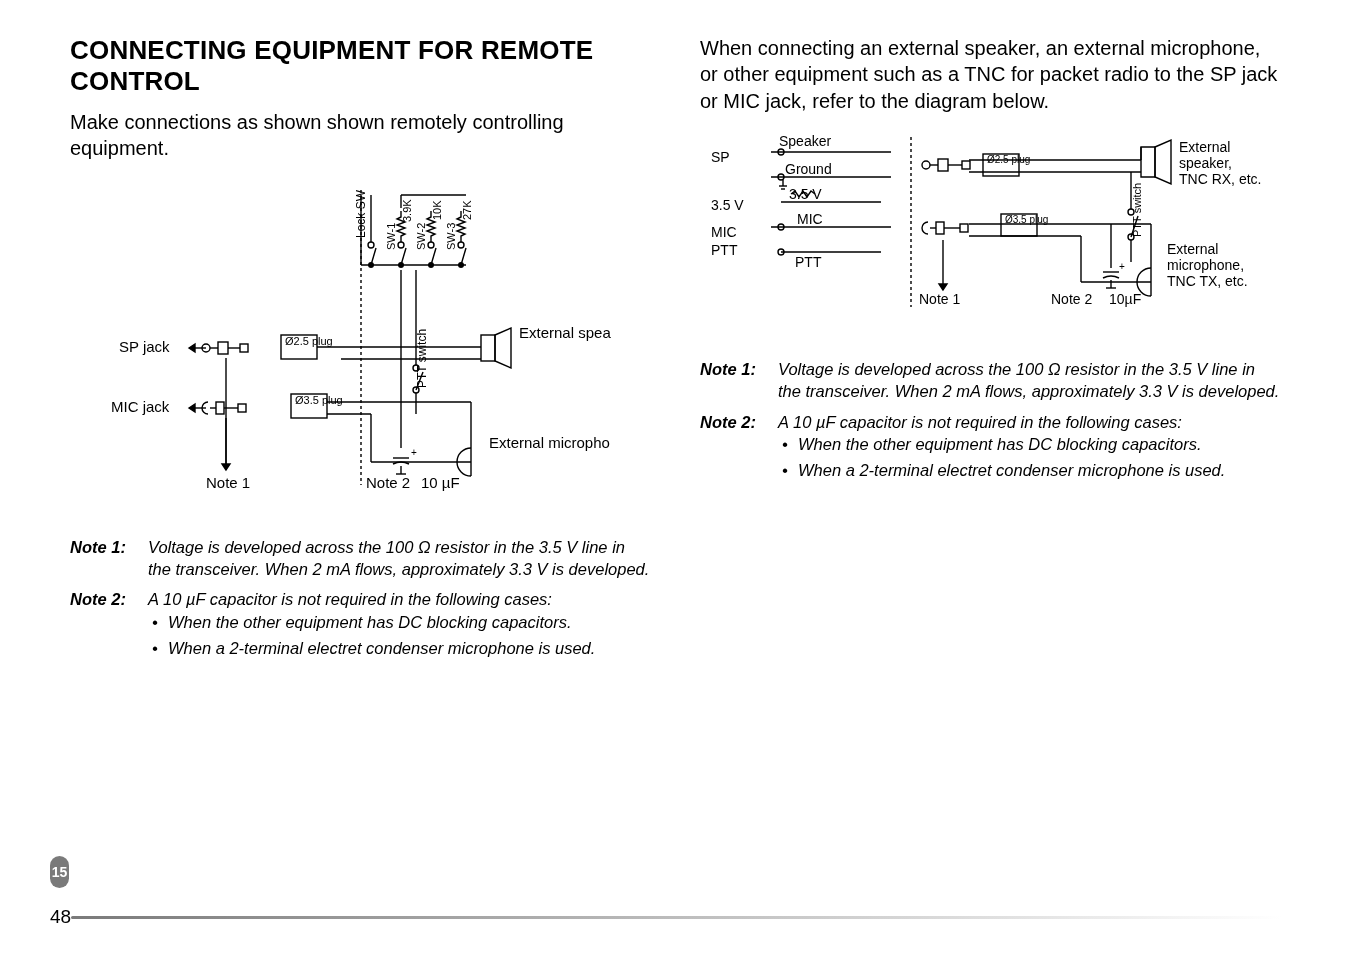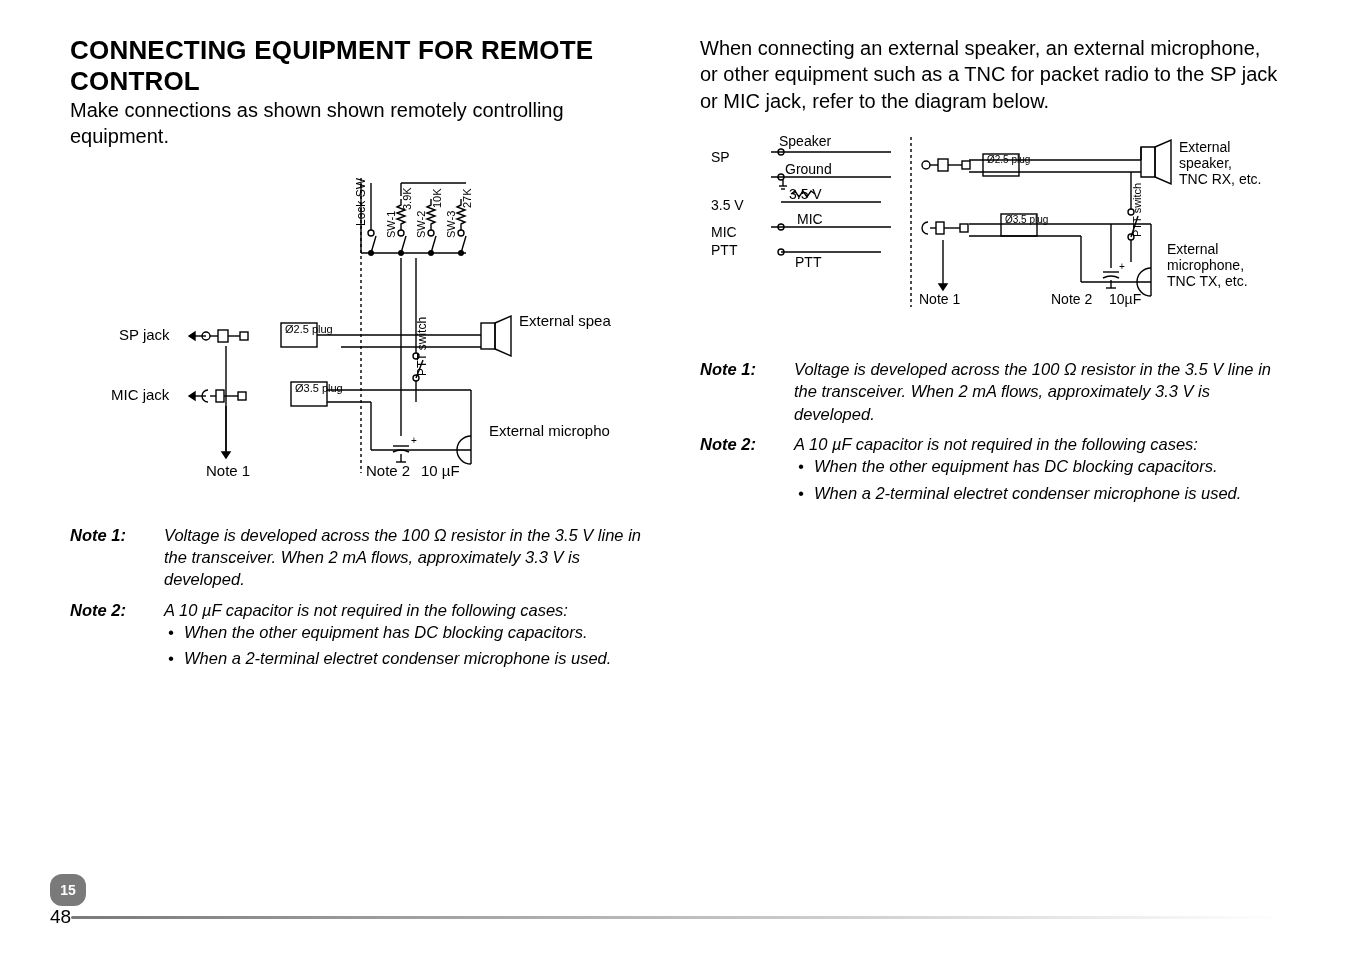--- a/index.html
+++ b/index.html
@@ -19,38 +19,38 @@
   .col {
     flex: 1;
     min-width: 0;
   }
   .section-title {
     font-family: "Arial Narrow", Arial, sans-serif;
     font-stretch: condensed;
     font-weight: 800;
     font-size: 26px;
     letter-spacing: 0.2px;
-    margin-bottom: 0;
+    margin-bottom: 12px;
   }
   .intro {
     font-size: 20px;
     line-height: 1.32;
     margin-bottom: 18px;
   }
   .diagram {
     display: block;
     margin: 0 auto 26px auto;
   }
   .notes {
     font-size: 16.5px;
     line-height: 1.35;
   }
   .note-row {
     display: flex;
-    gap: 30px;
+    gap: 14px;
     margin-bottom: 8px;
   }
   .note-label {
     font-weight: 800;
     font-style: italic;
     white-space: nowrap;
     min-width: 64px;
   }
   .note-body {
     font-style: italic;
@@ -70,31 +70,31 @@
     left: 4px;
     top: 0;
   }
   .page-footer {
     position: absolute;
     left: 50px;
     right: 70px;
     bottom: 26px;
   }
   .pill {
-    width: 36px;
+    width: 19px;
     height: 32px;
     background: #7a7a7a;
     border-radius: 12px;
     color: #fff;
     font-size: 14px;
     font-weight: 700;
     display: flex;
     align-items: center;
     justify-content: center;
-    margin-bottom: 0;
+    margin-bottom: 18px;
   }
   .page-line {
     display: flex;
     align-items: center;
   }
   .page-num {
     font-size: 19px;
   }
   .rule {
     flex: 1;

